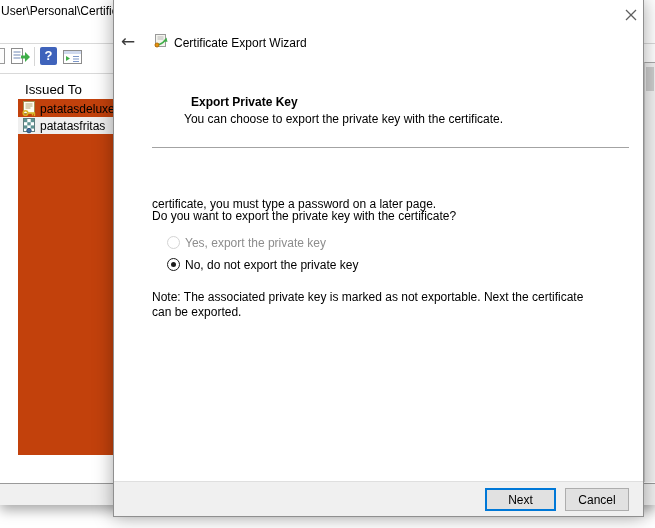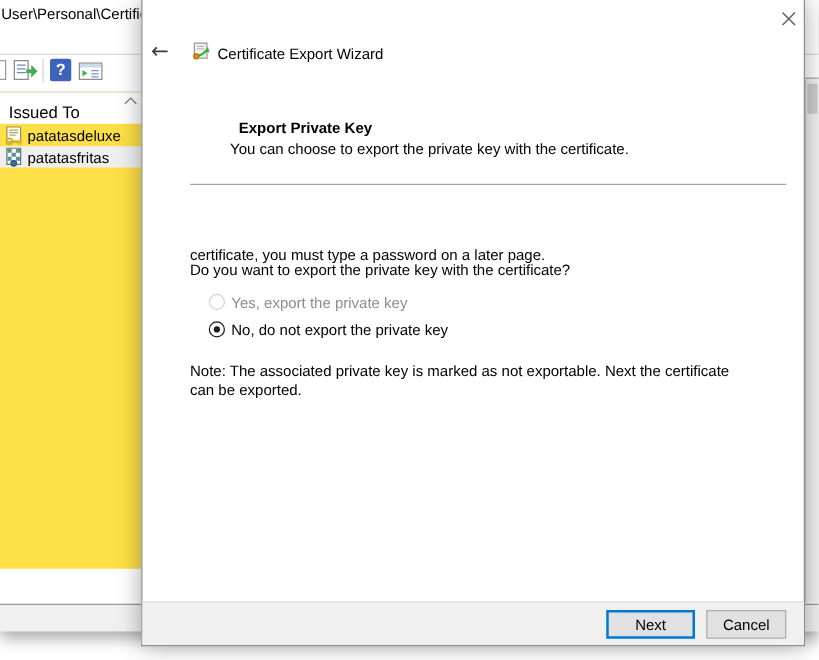--- a/index.html
+++ b/index.html
@@ -18,21 +18,21 @@
   .toolbar {
     position:absolute; left:0; top:43px; width:655px; height:31px; background:#fff;
     border-top:1px solid #d9d9d9; border-bottom:1px solid #d9d9d9;
   }
   .tb-btn { position:absolute; top:2px; width:22px; height:22px; background:transparent; border:none; padding:0; cursor:default; }
   .tb-cut { position:absolute; left:-3px; top:4px; width:8px; height:16px; background:#fdfdfd; border:1px solid #9a9a9a; }
   .tb-sep { position:absolute; left:34px; top:3px; width:1px; height:19px; background:#d6d6d6; }
   .help-box { position:absolute; left:0; top:1px; width:17px; height:18px; background:var(--help-blue,#3f63bb); border-radius:2px;
     color:#fff; font-weight:bold; font-size:13px; text-align:center; line-height:18px; }
 
-  .listview { position:absolute; left:0; top:75px; width:116px; height:380px; background:#fde047; }
+  .listview { position:absolute; left:18px; top:75px; width:116px; height:380px; background:#c2410c; }
   .list-header { position:absolute; left:0; top:0; width:116px; height:24px; background:#fff; border:none; text-align:left; }
   .list-header span { position:absolute; left:7px; top:7px; color:#000; white-space:nowrap; }
   .sort-chevron { position:absolute; left:99px; top:2px; }
   .list-row { position:absolute; left:0; width:116px; height:17px; display:flex; align-items:center; border:none; background:transparent; text-align:left; padding:0; font:inherit; }
   .list-row .row-icon { margin-left:3px; width:16px; height:16px; flex:0 0 16px; }
   .list-row .row-label { margin-left:3px; white-space:nowrap; color:#000; font-size:12px; }
   .list-row.selected { background:var(--selection-bg,#efefef); }
   .row1 { top:25px; } .row2 { top:42px; }
 
   .scroll-sliver { position:absolute; left:644px; top:62px; width:11px; height:420px; background:#f1f1f1; border-left:1px solid #d0d0d0; border-top:1px solid #a8a8a8; }
@@ -48,21 +48,21 @@
   .close-btn { position:absolute; left:506px; top:4px; width:22px; height:22px; background:transparent; border:none; padding:0; cursor:default; }
   .back-btn { position:absolute; left:3px; top:31px; width:22px; height:20px; background:transparent; border:none; padding:0;
     font-size:17px; color:#3c3c3c; line-height:18px; cursor:default; font-family:"DejaVu Sans", sans-serif; }
   .wiz-icon { position:absolute; left:39px; top:33px; width:16px; height:16px; }
   .dlg-title { position:absolute; left:60px; top:36px; font-size:12px; color:#000; white-space:nowrap; }
   .heading { position:absolute; left:49px; top:95px; font-weight:bold; color:#000; white-space:nowrap;padding-left:28px; }
   .subtitle { position:absolute; left:70px; top:112px; color:#000; white-space:nowrap; }
   .hr { position:absolute; left:38px; top:147px; width:477px; height:1px; background:#a3a3a3; }
   .bodyline { position:absolute; left:38px; color:#000; white-space:nowrap; line-height:15px; }
   .p1 { top:170px; } .p2 { top:185px;margin-top:12px; } .q { top:209px; } .n1 { top:290px; } .n2 { top:305px; }
-  .radio-row { position:absolute; left:53px; height:15px; display:flex; align-items:flex-start; }
+  .radio-row { position:absolute; left:53px; height:15px; display:flex; align-items:center; }
   .rr1 { top:235px; } .rr2 { top:257px; }
   .radio { width:13px; height:13px; border-radius:50%; background:#fff; position:relative; flex:0 0 13px; }
   .radio.disabled { border:1px solid #d4d4d4; }
   .radio.checked { border:1px solid #1b1b1b; }
   .radio.checked::after { content:""; position:absolute; left:3px; top:3px; width:5px; height:5px; border-radius:50%; background:#1b1b1b; }
   .radio-label { margin-left:5px; white-space:nowrap; color:#000; }
   .radio-label.disabled { color:var(--disabled-text,#8d8d8d); }
 
   .footer { position:absolute; left:0; bottom:0; width:100%; height:35px; background:var(--footer-bg,#f0f0f0); border-top:1px solid #dfdfdf; }
   .btn { position:absolute; top:6px; height:23px; font-family:"Liberation Sans", sans-serif; font-size:12px; color:#000;

